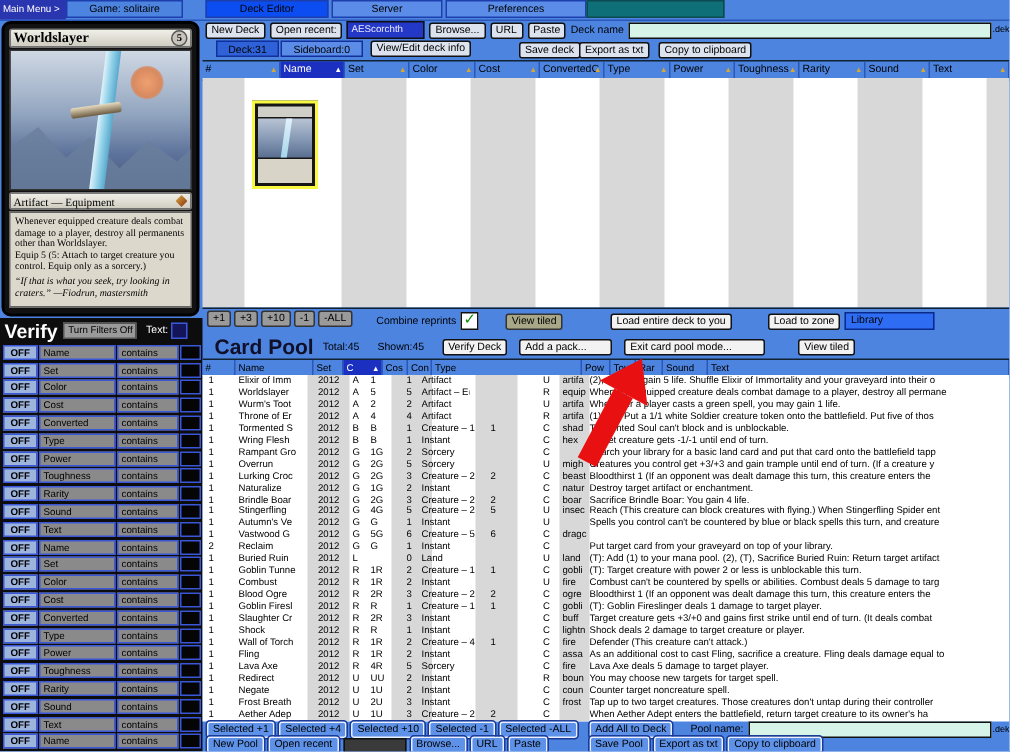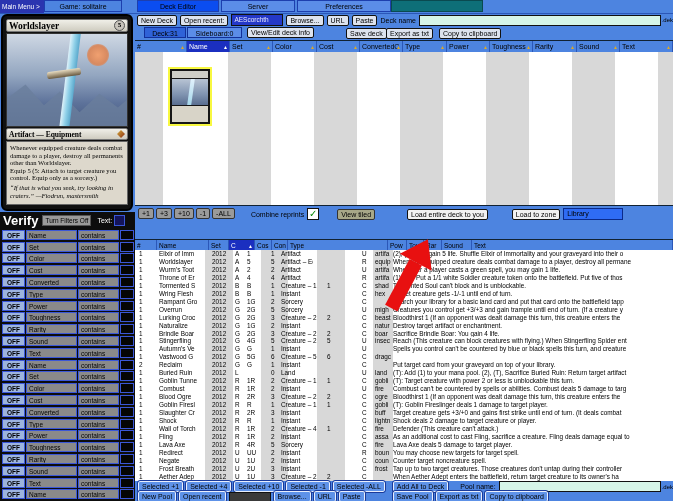--- a/index.html
+++ b/index.html
@@ -73,21 +73,21 @@
   
   #cardprev{position:absolute;left:1px;top:14px;width:132px;height:197px;background:#111;border:2px solid #000;border-radius:6px;box-sizing:border-box;padding:3px 3px 0 3px;}
   .c-bar{background:linear-gradient(180deg,#f0efe8,#cfccc0);border:1px solid #777;border-radius:2px;display:flex;justify-content:space-between;align-items:center;padding:0 2px;box-sizing:border-box;}
   #c-title{height:13px;font-family:"Liberation Serif",serif;font-weight:bold;font-size:9.5px;}
   .mana{width:9px;height:9px;border-radius:50%;background:#c8c4bc;border:1px solid #555;font-size:7px;line-height:9px;text-align:center;font-weight:bold;}
   #c-art{height:92px;margin-top:1px;background:linear-gradient(180deg,#cfd8e4 0%,#93a6c0 45%,#5d729a 75%,#44587e 100%);position:relative;overflow:hidden;border:1px solid #333;}
   #c-art .sun{position:absolute;right:18px;top:10px;width:22px;height:22px;border-radius:50%;background:radial-gradient(circle,#f0a070,#d88a60 60%,rgba(216,138,96,0));}
   #c-art .blade{position:absolute;left:58px;top:-8px;width:10px;height:110px;background:linear-gradient(90deg,#dff2fa,#8fd0e8,#5aa8cc);transform:rotate(7deg);}
   #c-art .guard{position:absolute;left:40px;top:36px;width:34px;height:7px;background:linear-gradient(180deg,#e8dcc0,#6a5a40);transform:rotate(-8deg);border-radius:2px;}
   #c-art .mtn{position:absolute;bottom:0;left:0;width:132px;height:46px;background:#6a7e9c;clip-path:polygon(0 100%,0 40%,14% 10%,28% 55%,40% 25%,55% 70%,70% 30%,84% 60%,100% 20%,100% 100%);opacity:.8;}
-  #c-type{height:12px;margin-top:1px;font-size:7.5px;font-weight:bold;font-family:"Liberation Serif",serif;}
+  #c-type{height:12px;margin-top:1px;font-size:7.5px;font-weight:normal;font-family:"Liberation Serif",serif;}
   .setsym{width:8px;height:8px;background:linear-gradient(135deg,#d8b040,#8a2a10);clip-path:polygon(50% 0,100% 50%,50% 100%,0 50%);}
   #c-text{height:64px;margin-top:1px;background:#ddd8cc;border:1px solid #666;padding:2px 3px;box-sizing:border-box;font-family:"Liberation Serif",serif;font-size:6.6px;line-height:7.6px;overflow:hidden;}
   #c-text .flavor{font-style:italic;margin-top:2px;}
 
   
   #filters{position:absolute;left:0;top:212px;width:135px;height:289px;background:#0d0d0d;overflow:hidden;}
   #filters-head{position:absolute;left:0;top:0;width:135px;height:17px;display:flex;align-items:center;}
   #filters-title{color:#fff;font-weight:bold;font-size:13px;margin-left:3px;margin-right:4px;white-space:nowrap;}
   #turn-filters{background:#9a9a9a;border:1px solid #555;font-size:6.5px;line-height:9px;padding:0 2px;white-space:nowrap;}
   #filters-textlbl{color:#fff;font-size:7px;margin-left:6px;white-space:nowrap;}
@@ -337,20 +337,29 @@
   <div id="midbar">
     <span id="qty-buttons" style="margin-left:3px;"><span class="btn gray" style="margin-right: 2px;">+1</span><span class="btn gray" style="margin-right: 2px;">+3</span><span class="btn gray" style="margin-right: 2px;">+10</span><span class="btn gray" style="margin-right: 2px;">-1</span><span class="btn gray" style="margin-right: 2px;">-ALL</span></span>
     <span class="lbl" style="margin-left:14px;">Combine reprints</span>
     <span class="chk">✓</span>
     <span class="btn tan" style="margin-left:14px;">View tiled</span>
     <span class="btn" style="margin-left:32px;background:#f2f2f2;">Load entire deck to you</span>
     <span class="btn" style="margin-left:24px;background:#f2f2f2;">Load to zone</span>
     <span class="zone-box" style="margin-left:3px;">Library</span>
   </div>
 
+  <div id="poolhdr">
+    <span id="pool-title">Card Pool</span>
+    <span class="pool-stat">Total:45</span>
+    <span class="pool-stat">Shown:45</span>
+    <span class="btn" style="background:#f2f2f2;margin-right:8px;">Verify Deck</span>
+    <span class="btn" style="background:#f2f2f2;margin-right:8px;width:62px;">Add a pack...</span>
+    <span class="btn" style="background:#f2f2f2;margin-right:22px;width:94px;">Exit card pool mode...</span>
+    <span class="btn" style="background:#f2f2f2;">View tiled</span>
+  </div>
 
   <div id="pool-header">
       <div class="hcell" style="width: 22px;"><span>#</span></div>
       <div class="hcell" style="width: 52px;"><span>Name</span></div>
       <div class="hcell" style="width: 20px;"><span>Set</span></div>
       <div class="hcell sel" style="width: 26px;"><span>C</span><span class="arr">▲</span></div>
       <div class="hcell" style="width: 17px;"><span>Cos</span></div>
       <div class="hcell" style="width: 16px;"><span>Con</span></div>
       <div class="hcell" style="width: 100px;"><span>Type</span></div>
       <div class="hcell" style="width: 19px;"><span>Pow</span></div>

